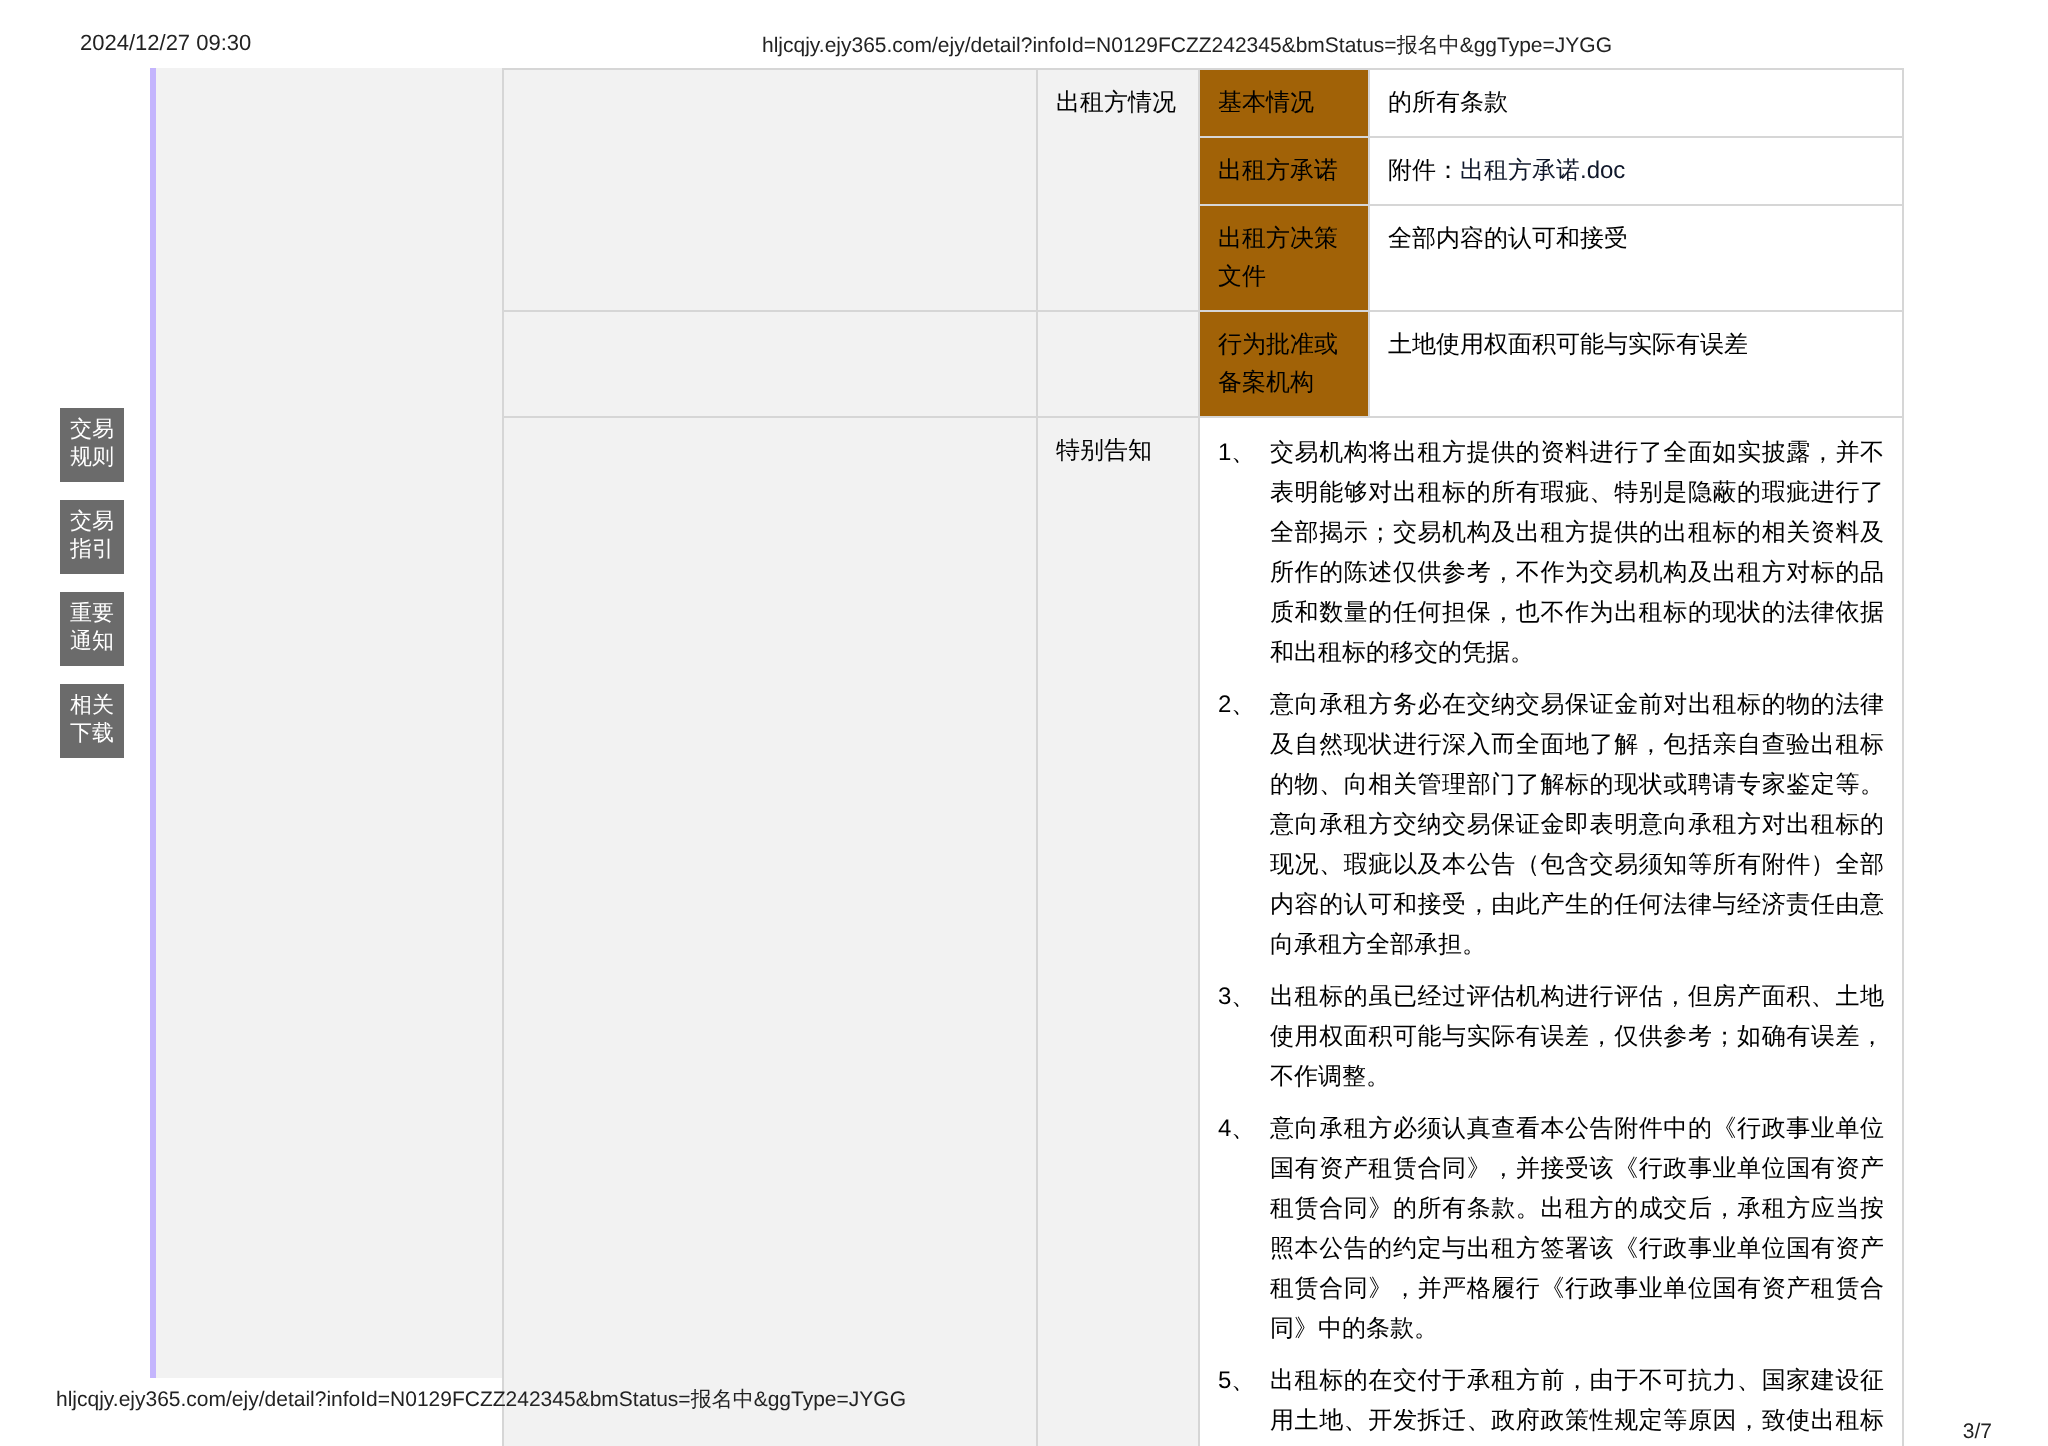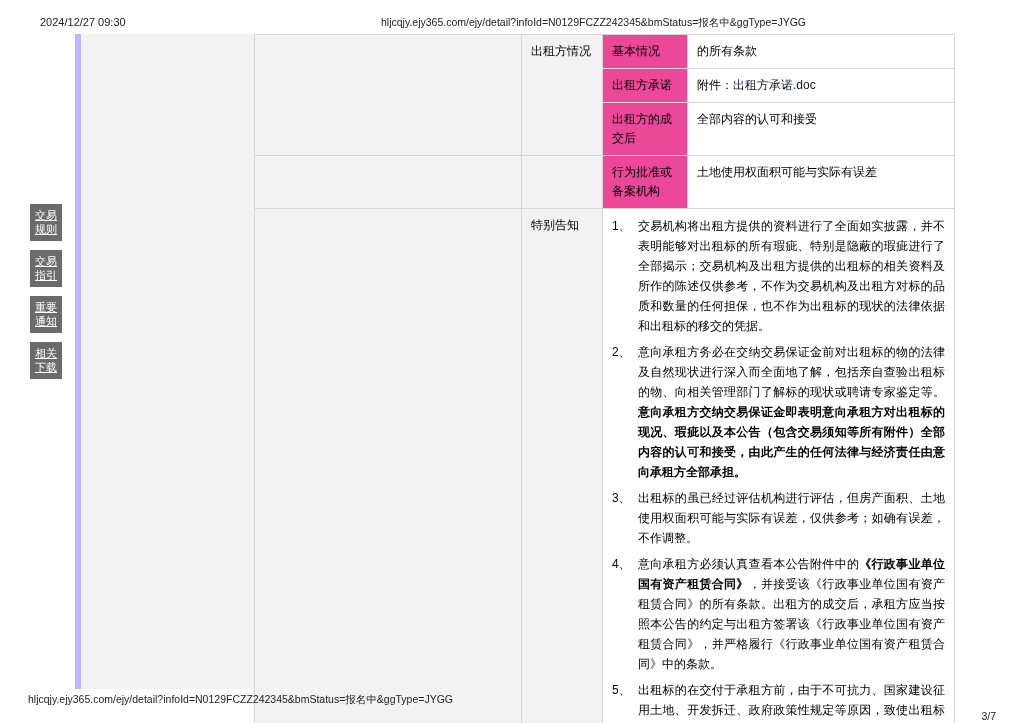--- a/index.html
+++ b/index.html
@@ -33,29 +33,29 @@
     width:32px;
     background:#6b6b6b;
     color:#fff;
     font-size:11px;
     line-height:14px;
     text-align:center;
     padding:4px 0 5px 0;
     margin-bottom:9px;
     letter-spacing:0px;
   }
-  .sidenav .tab span{display:block;text-decoration:underline;}
+  .sidenav .tab span{display:block;}
 
   
   .doc{
     position:absolute;
     left:75px;top:34px;
     width:874px;height:655px;
     background:#fff;
-    border-left:6px solid #c4b5fd;
+    border-left:3px solid #c4b5fd;
   }
   .gray-col{
     position:absolute;left:0;top:0;width:173px;height:655px;
     background:#f2f2f2;
   }
   table.maintbl{
     position:absolute;left:173px;top:0;width:701px;
     border-collapse:collapse;
     table-layout:fixed;
   }
@@ -66,21 +66,21 @@
     font-size:12px;
     line-height:19px;
   }
   td.lbl{
     width:62px;
     background:#f2f2f2;
     color:#000;
   }
   td.sublbl{
     width:66px;
-    background:#ec4899;
+    background:#a16207;
   }
   td.val{
     background:#ffffff;
   }
   td.blank{
     background:#f2f2f2;
     border-left:1px solid #f2f2f2;
   }
   a.attach{
     color:#0f172a;
@@ -93,21 +93,21 @@
   ol.notice li{
     position:relative;
     padding-left:26px;
     margin-bottom:6px;
     line-height:20px;
     text-align:justify;
   }
   ol.notice li .num{
     position:absolute;left:0;top:0;width:24px;
   }
-  ol.notice li b{font-weight:bold;margin-top:10px;}
+  ol.notice li b{font-weight:normal;margin-top:10px;}
   .vmid{vertical-align:middle;}
 </style>
 </head>
 <body>
 
 <div class="page-header">
   <div class="hdr-date">2024/12/27 09:30</div>
   <div class="hdr-url">hljcqjy.ejy365.com/ejy/detail?infoId=N0129FCZZ242345&amp;bmStatus=报名中&amp;ggType=JYGG</div>
 </div>
 
@@ -139,21 +139,21 @@
       <td class="blank" rowspan="3"></td>
       <td class="lbl vmid" rowspan="3">出租方情况</td>
       <td class="sublbl">基本情况</td>
       <td class="val">的所有条款</td>
     </tr>
     <tr>
       <td class="sublbl">出租方承诺</td>
       <td class="val attach-wrap"><span>附件：</span><a class="attach" href="#">出租方承诺.doc</a></td>
     </tr>
     <tr>
-      <td class="sublbl">出租方的成交后</td>
+      <td class="sublbl">出租方决策文件</td>
       <td class="val">全部内容的认可和接受</td>
     </tr>
     <tr>
       <td class="blank"></td>
       <td class="blank"></td>
       <td class="sublbl">行为批准或备案机构</td>
       <td class="val">土地使用权面积可能与实际有误差</td>
     </tr>
     <tr>
       <td class="blank"></td>

